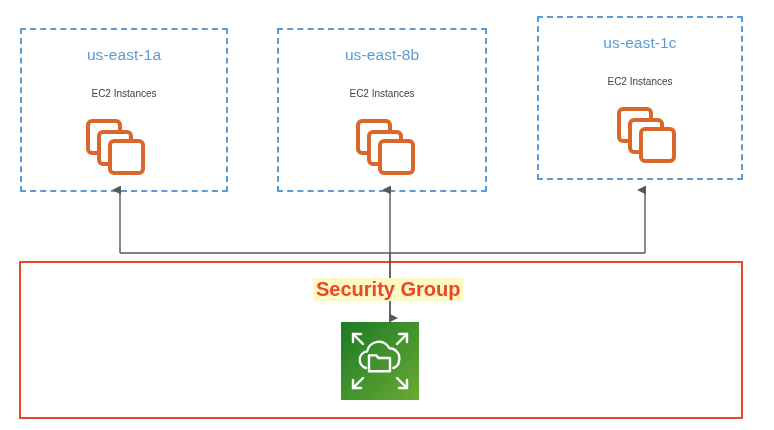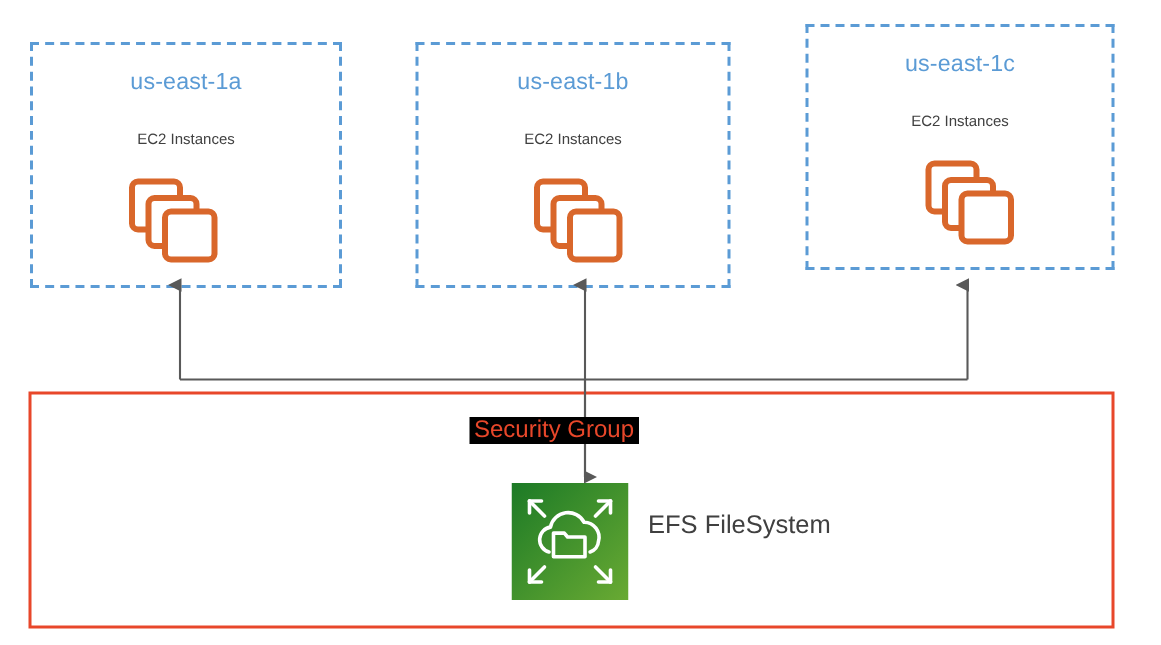--- a/index.html
+++ b/index.html
@@ -61,25 +61,26 @@
   
   .sg-box {
     position: absolute;
     box-sizing: border-box;
     border: 2px solid #e8472a;
     background: transparent;
   }
   .sg-label {
     position: absolute;
     color: #e8472a;
-    font-size: 16px;
-    font-family: "Liberation Sans", sans-serif;
-    white-space: nowrap;
-    background: #000000;
+    font-size: 20px;
+    font-family: "Liberation Sans", sans-serif;
+    white-space: nowrap;
+    background: #fef9c3;
     padding: 0 3px;
+    font-weight: bold;
   }
 
   
   .efs-icon {
     position: absolute;
     width: 78px;
     height: 78px;
   }
   .efs-icon svg { display: block; }
   .efs-label {
@@ -111,21 +112,21 @@
     <div class="ec2-icon" style="left:63px; top:88px;">
       <svg width="62" height="58" viewBox="0 0 62 58" xmlns="http://www.w3.org/2000/svg">
         <rect x="3" y="3" width="32" height="32" rx="4" ry="4" fill="none" stroke="#d9672b" stroke-width="4"></rect>
         <rect x="14" y="14" width="32" height="32" rx="4" ry="4" fill="#ffffff" stroke="#d9672b" stroke-width="4"></rect>
         <rect x="25" y="23" width="33" height="32" rx="4" ry="4" fill="#ffffff" stroke="#d9672b" stroke-width="4"></rect>
       </svg>
     </div>
   </div>
 
   <div class="az-box" style="left:277px; top:28px; width:210px; height:164px;">
-    <div class="az-label" style="top:16px;">us-east-1b</div>
+    <div class="az-label" style="top:16px;">us-east-8b</div>
     <div class="az-sublabel" style="top:58px;">EC2 Instances</div>
     <div class="ec2-icon" style="left:76px; top:88px;">
       <svg width="62" height="58" viewBox="0 0 62 58" xmlns="http://www.w3.org/2000/svg">
         <rect x="3" y="3" width="32" height="32" rx="4" ry="4" fill="none" stroke="#d9672b" stroke-width="4"></rect>
         <rect x="14" y="14" width="32" height="32" rx="4" ry="4" fill="#ffffff" stroke="#d9672b" stroke-width="4"></rect>
         <rect x="25" y="23" width="33" height="32" rx="4" ry="4" fill="#ffffff" stroke="#d9672b" stroke-width="4"></rect>
       </svg>
     </div>
   </div>
 
@@ -188,15 +189,14 @@
         <path d="M56,56 L66,66"></path>
           <path d="M66,66 L58,66"></path>
           <path d="M66,66 L66,58"></path>
 
         <path d="M25,46 a8.5,8.5 0 0 1 1,-16.6 a12,12 0 0 1 22.4,-3.2 a10,10 0 0 1 9.6,12.6 a8,8 0 0 1 -5.6,7.2"></path>
 
         <path d="M28,37 l0,-3.6 l7.2,0 l2.2,2.6 l11.6,0 l0,13.2 l-21,0 Z"></path>
       </g>
     </svg>
   </div>
-  <div class="efs-label" style="left:432px; top:340px;">EFS FileSystem</div>
 
 </div>
 
 </body></html>

